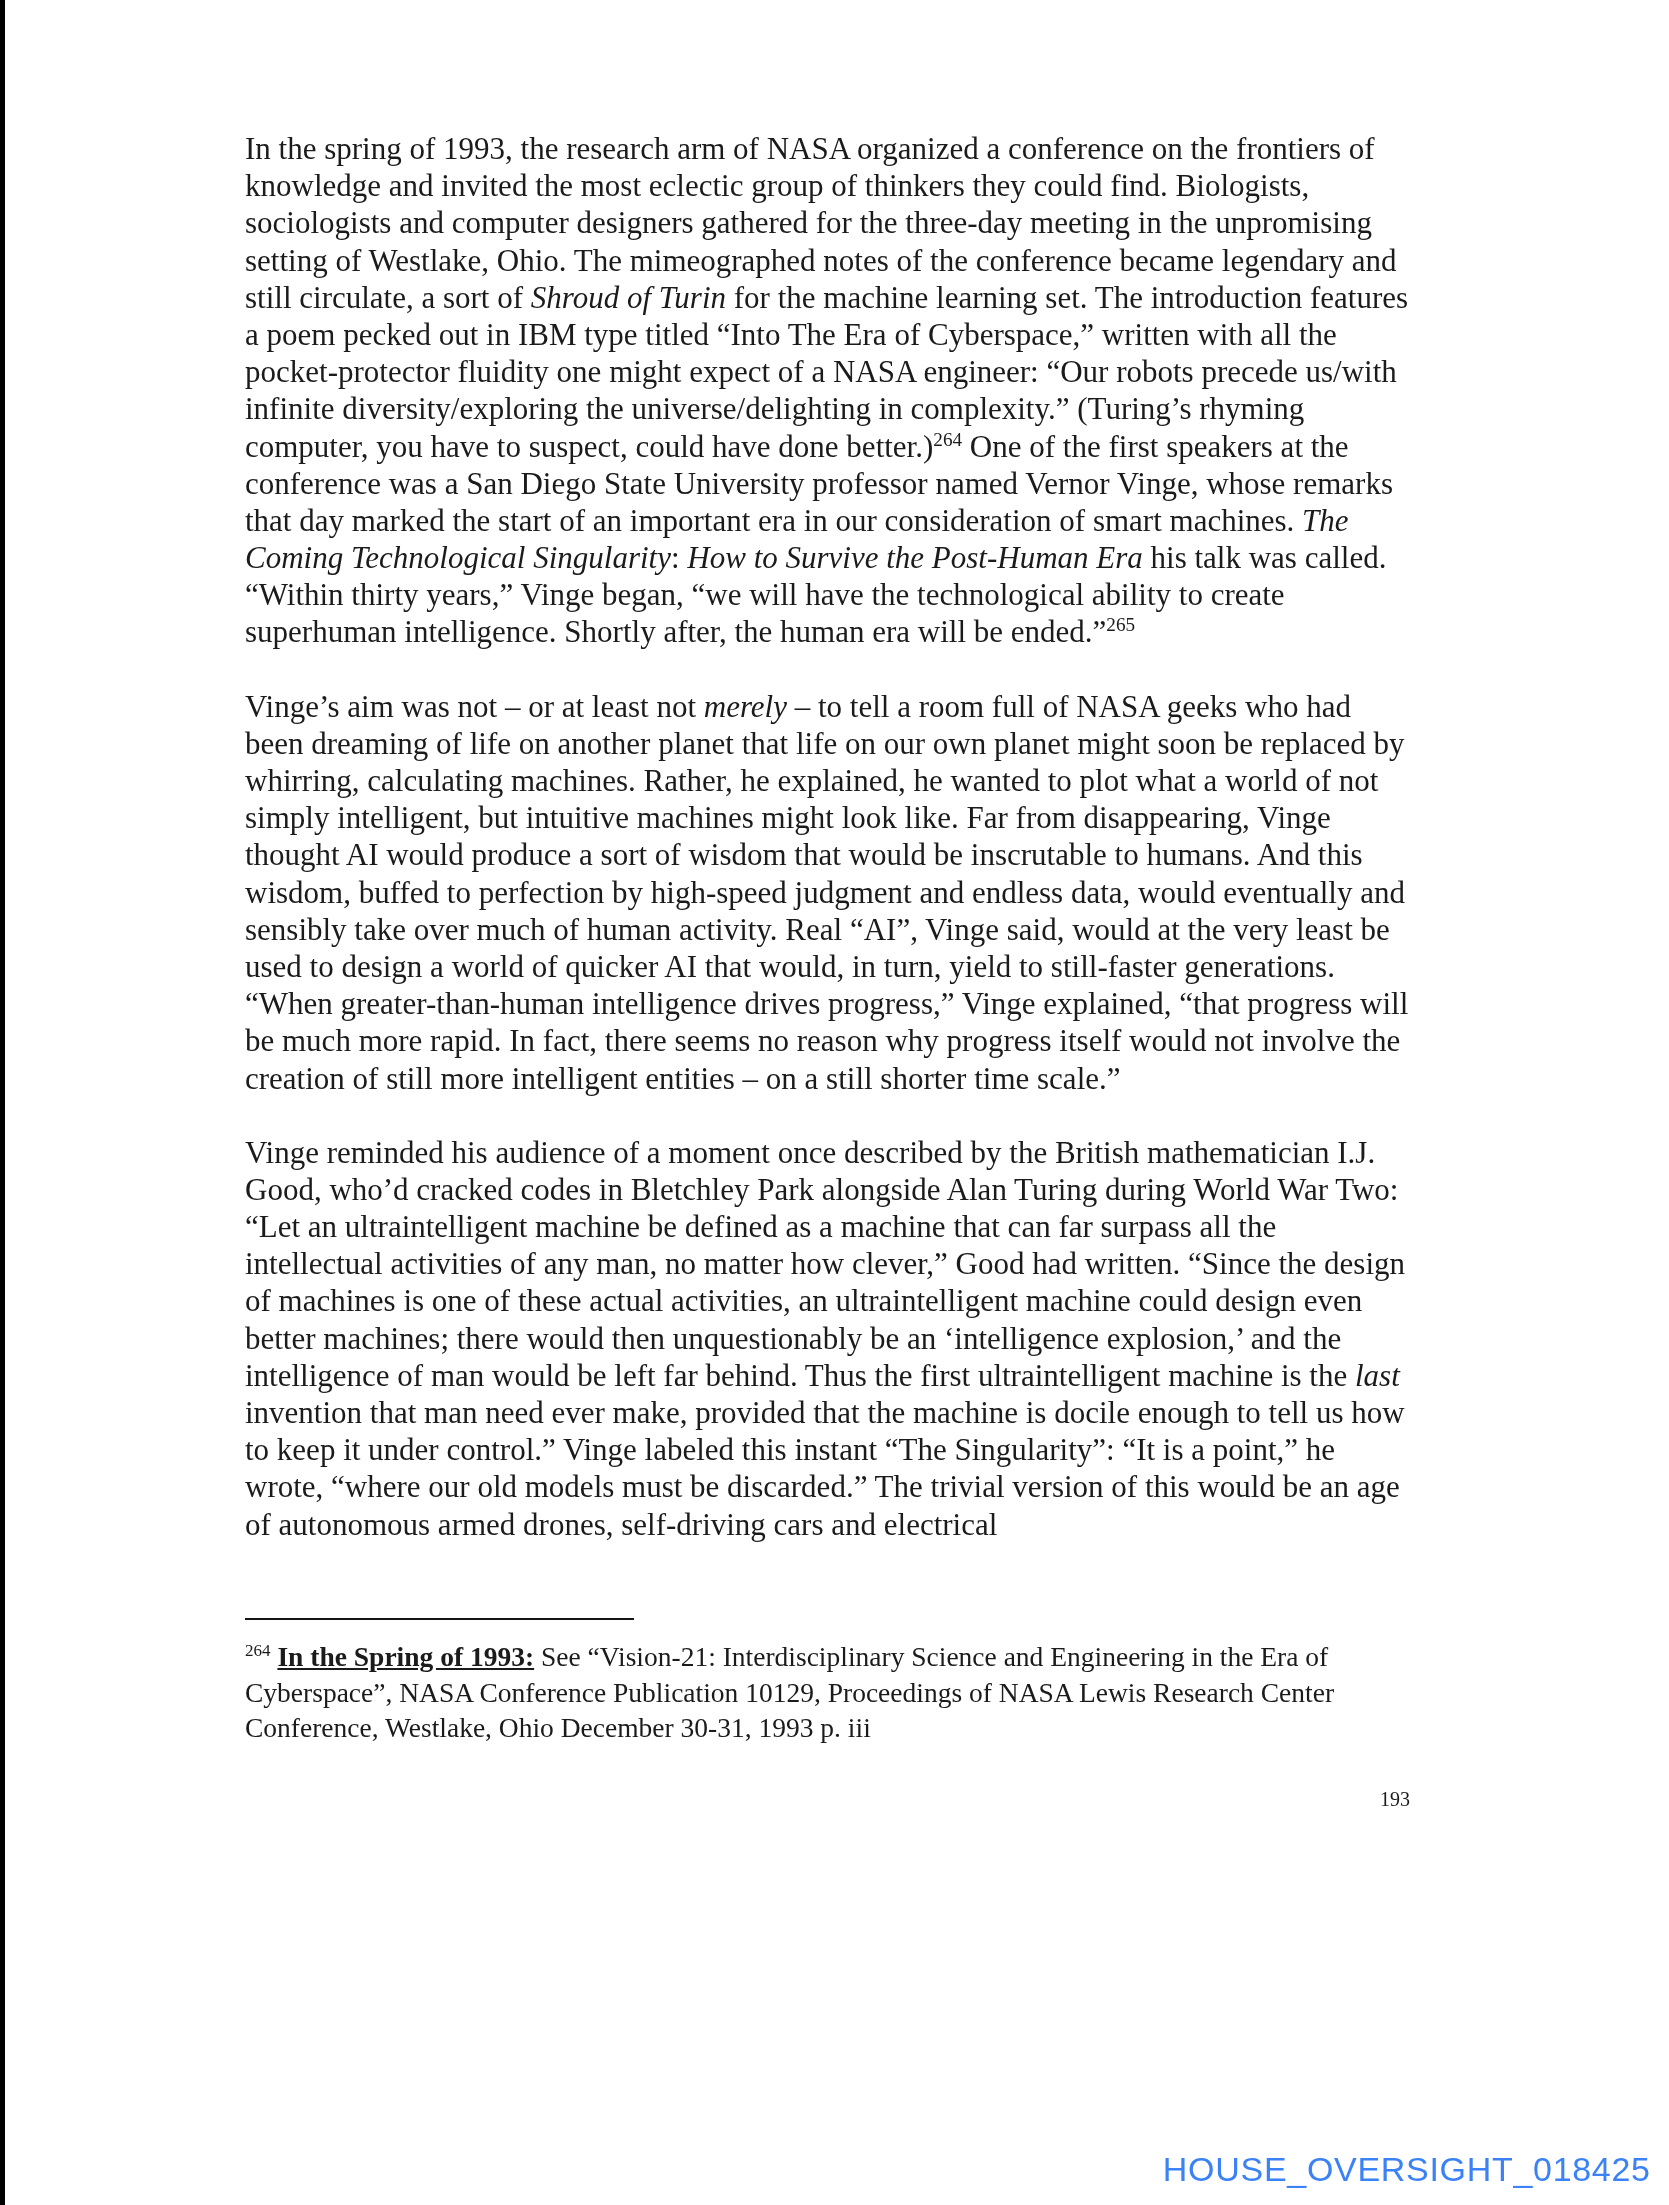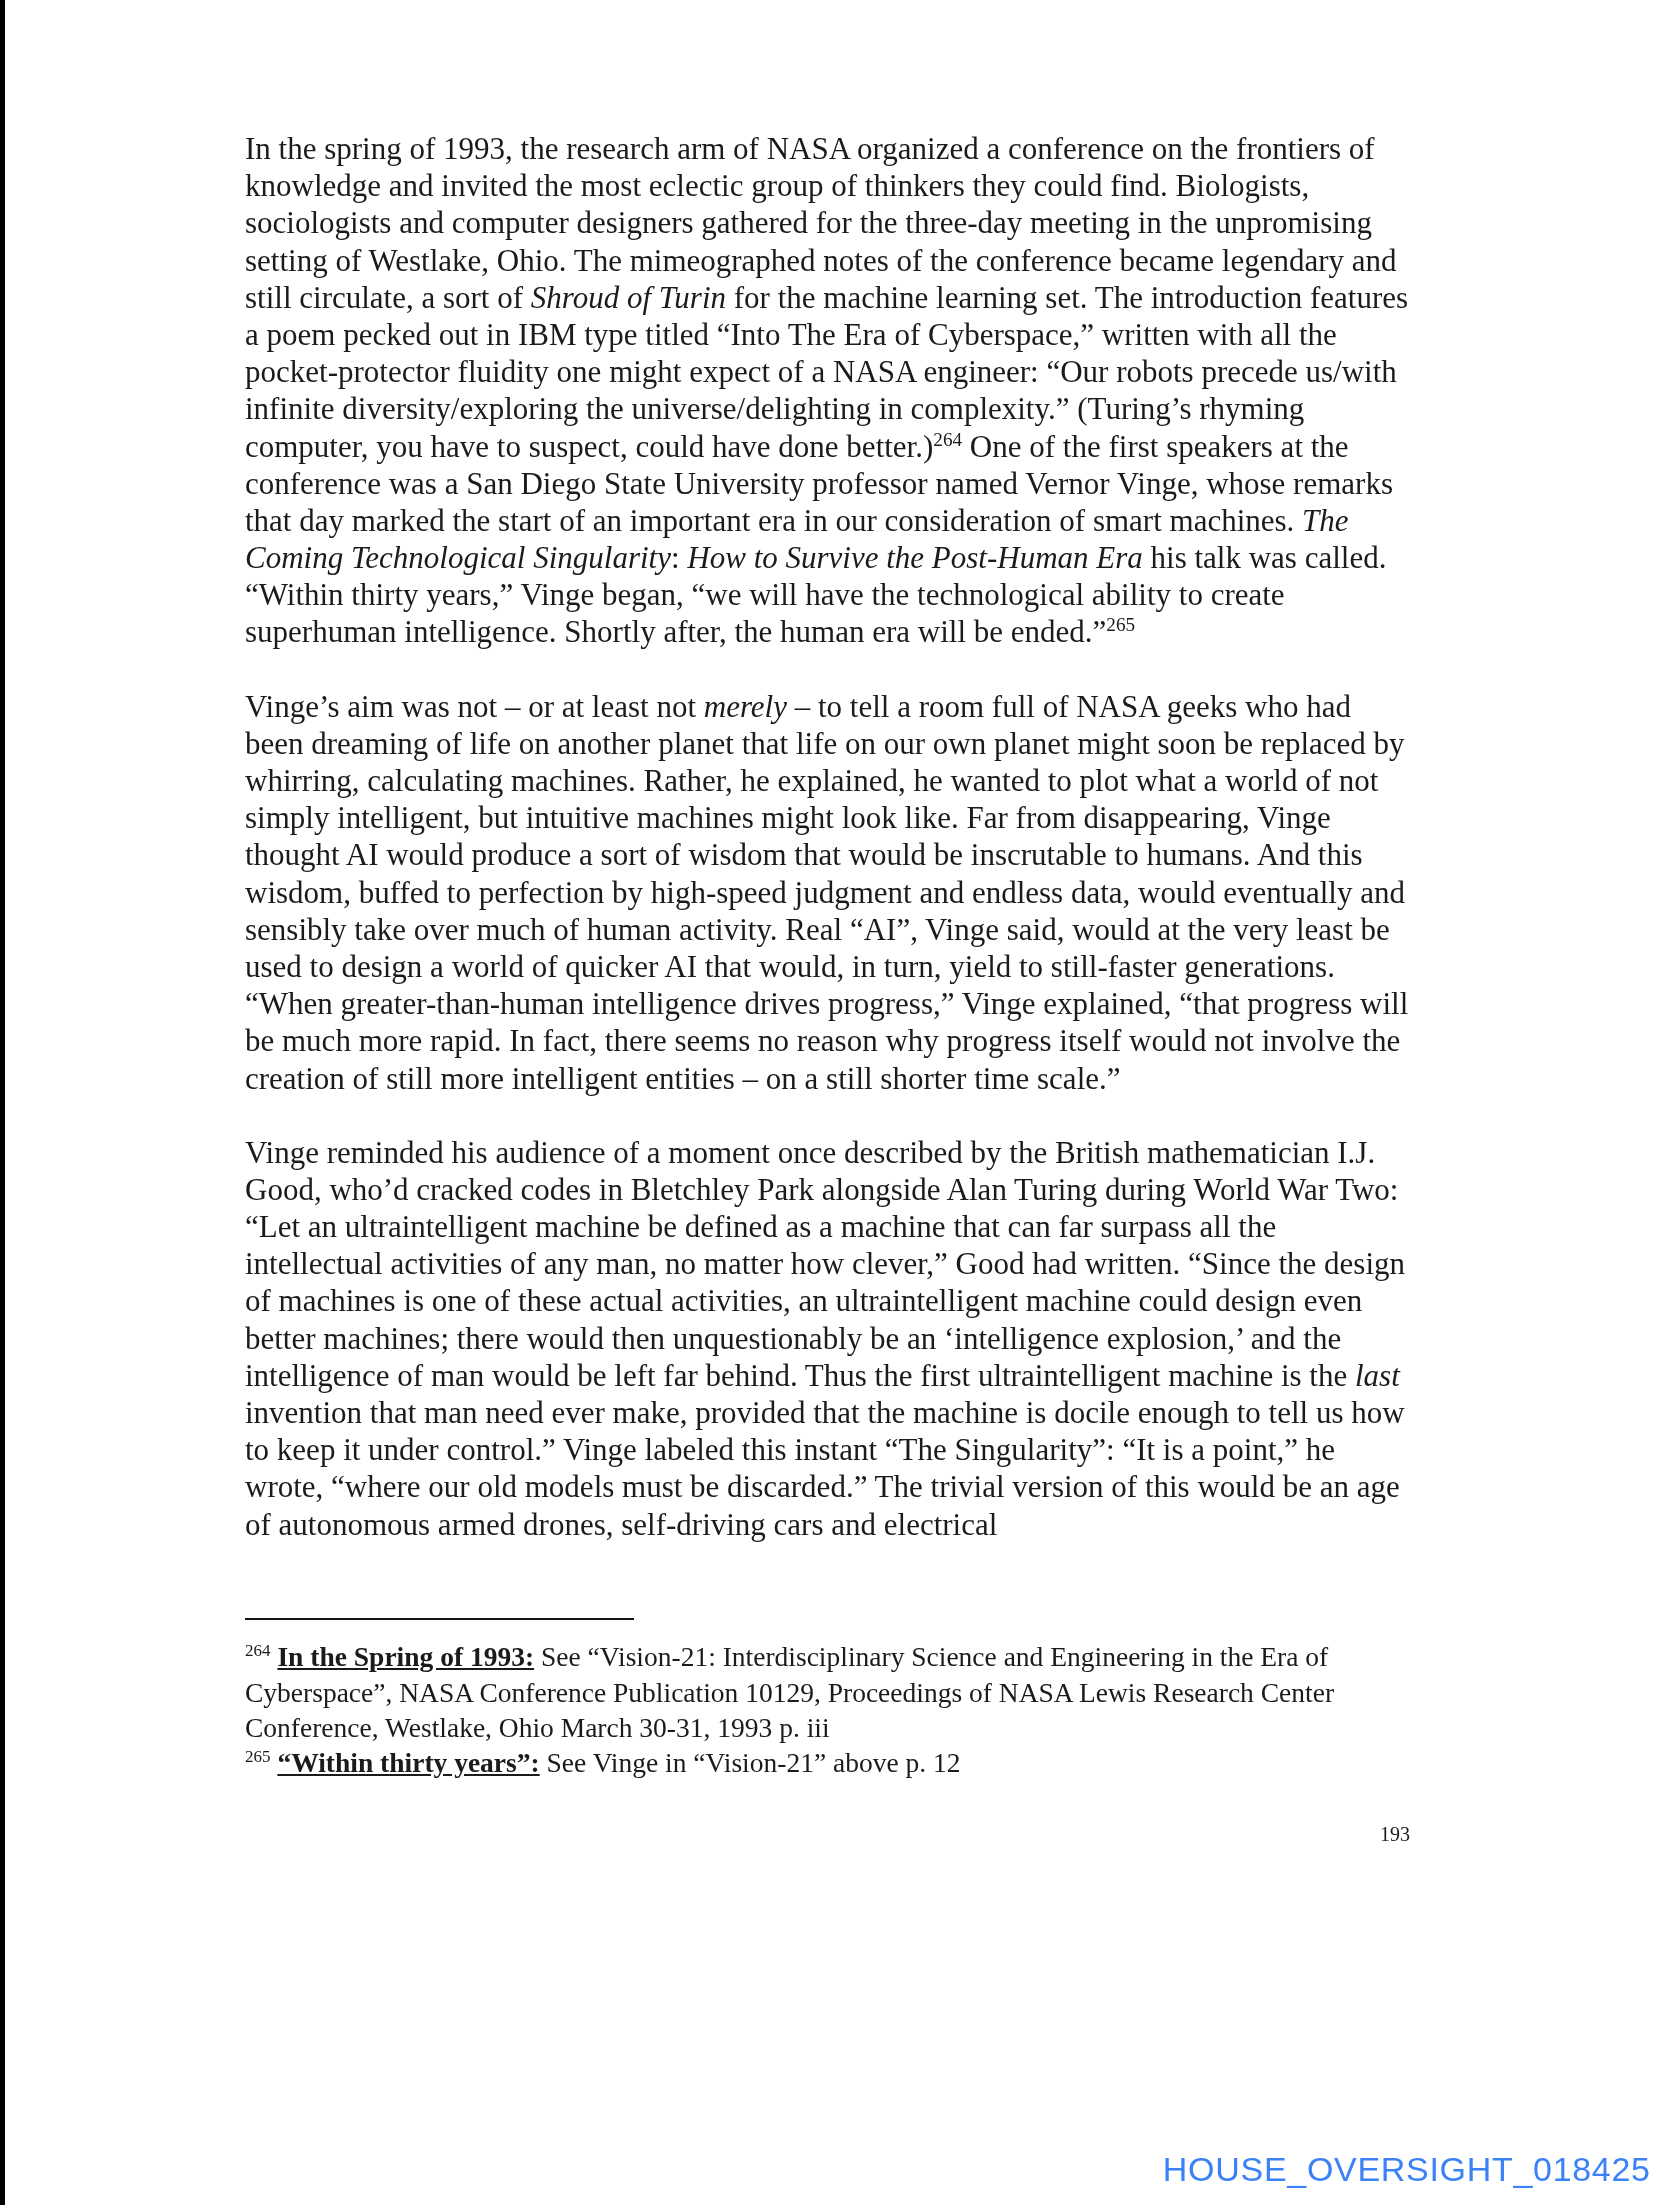--- a/index.html
+++ b/index.html
@@ -83,22 +83,21 @@
   <main class="content">
 
     <p class="para"><span>In the spring of 1993, the research arm of NASA organized a conference on the frontiers of knowledge and invited the most eclectic group of thinkers they could find. Biologists, sociologists and computer designers gathered for the three-day meeting in the unpromising setting of Westlake, Ohio. The mimeographed notes of the conference became legendary and still circulate, a sort of </span><span class="it">Shroud of Turin</span><span> for the machine learning set. The introduction features a poem pecked out in IBM type titled “Into The Era of Cyberspace,” written with all the pocket-protector fluidity one might expect of a NASA engineer: “Our robots precede us/with infinite diversity/exploring the universe/delighting in complexity.” (Turing’s rhyming computer, you have to suspect, could have done better.)</span><sup>264</sup><span> One of the first speakers at the conference was a San Diego State University professor named Vernor Vinge, whose remarks that day marked the start of an important era in our consideration of smart machines. </span><span class="it">The Coming Technological Singularity</span><span>: </span><span class="it">How to Survive the Post-Human Era</span><span> his talk was called. “Within thirty years,” Vinge began, “we will have the technological ability to create superhuman intelligence. Shortly after, the human era will be ended.”</span><sup>265</sup></p>
 
     <p class="para"><span>Vinge’s aim was not – or at least not </span><span class="it">merely</span><span> – to tell a room full of NASA geeks who had been dreaming of life on another planet that life on our own planet might soon be replaced by whirring, calculating machines. Rather, he explained, he wanted to plot what a world of not simply intelligent, but intuitive machines might look like. Far from disappearing, Vinge thought AI would produce a sort of wisdom that would be inscrutable to humans. And this wisdom, buffed to perfection by high-speed judgment and endless data, would eventually and sensibly take over much of human activity. Real “AI”, Vinge said, would at the very least be used to design a world of quicker AI that would, in turn, yield to still-faster generations. “When greater-than-human intelligence drives progress,” Vinge explained, “that progress will be much more rapid. In fact, there seems no reason why progress itself would not involve the creation of still more intelligent entities – on a still shorter time scale.”</span></p>
 
     <p class="para"><span>Vinge reminded his audience of a moment once described by the British mathematician I.J. Good, who’d cracked codes in Bletchley Park alongside Alan Turing during World War Two: “Let an ultraintelligent machine be defined as a machine that can far surpass all the intellectual activities of any man, no matter how clever,” Good had written. “Since the design of machines is one of these actual activities, an ultraintelligent machine could design even better machines; there would then unquestionably be an ‘intelligence explosion,’ and the intelligence of man would be left far behind. Thus the first ultraintelligent machine is the </span><span class="it">last</span><span> invention that man need ever make, provided that the machine is docile enough to tell us how to keep it under control.” Vinge labeled this instant “The Singularity”: “It is a point,” he wrote, “where our old models must be discarded.” The trivial version of this would be an age of autonomous armed drones, self-driving cars and electrical</span></p>
 
     <section class="footnotes">
       <div class="fn-rule"></div>
-      <p class="fn"><sup>264</sup><span> </span><span class="bd">In the Spring of 1993:</span><span> See “Vision-21: Interdisciplinary Science and Engineering in the Era of Cyberspace”, NASA Conference Publication 10129, Proceedings of NASA Lewis Research Center Conference, Westlake, Ohio March 30-31, 1993 p. iii</span></p>
-      <p class="fn"><sup>265</sup><span> </span><span class="bd">“Within thirty years”:</span><span> See Vinge in “Vision-21” above p. 12</span></p>
+      <p class="fn"><sup>264</sup><span> </span><span class="bd">In the Spring of 1993:</span><span> See “Vision-21: Interdisciplinary Science and Engineering in the Era of Cyberspace”, NASA Conference Publication 10129, Proceedings of NASA Lewis Research Center Conference, Westlake, Ohio December 30-31, 1993 p. iii</span></p>
     </section>
 
     <div class="page-number">193</div>
 
   </main>
 
   <div class="watermark">HOUSE_OVERSIGHT_018425</div>
 
 </div>
 

